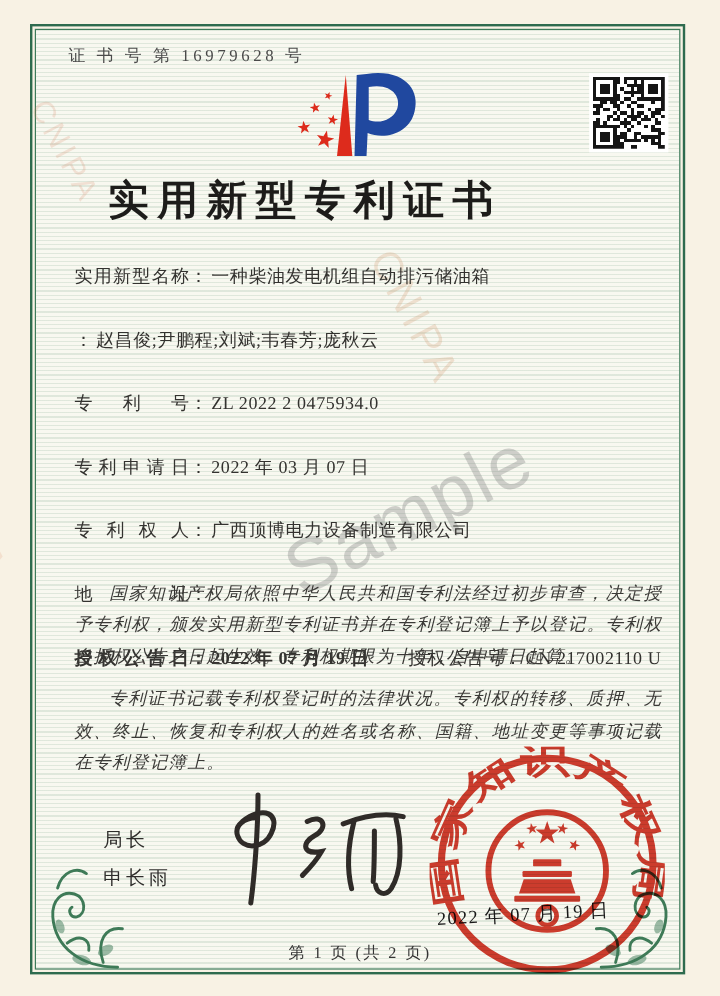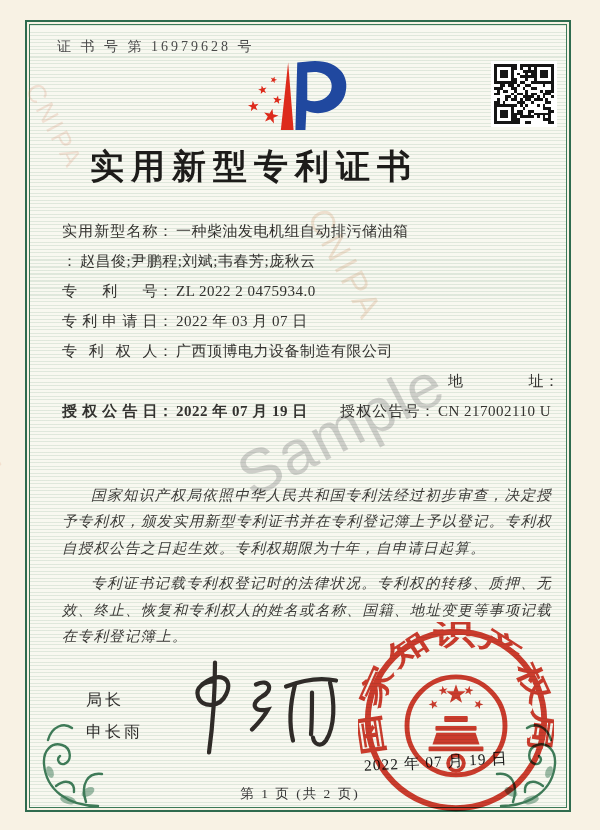--- a/index.html
+++ b/index.html
@@ -16,21 +16,21 @@
   #wm-cnipa1{left:46px;top:78px;font-size:26px;color:rgba(216,130,95,.20);transform:rotate(62deg);transform-origin:left top;letter-spacing:3px;}
   #wm-cnipa2{left:334px;top:202px;font-size:34px;color:rgba(206,148,102,.25);transform:rotate(62deg);transform-origin:left top;letter-spacing:4px;}
   #wm-pa{left:-14px;top:408px;font-size:54px;color:rgba(216,130,95,.16);transform:rotate(62deg);transform-origin:left top;letter-spacing:4px;}
   
   #cert-no{left:57px;top:38px;font-size:14px;letter-spacing:3px;color:#4a4a4a;z-index:2;}
   #logo{left:228px;top:52px;width:164px;height:94px;z-index:2;}
   #qr{left:491px;top:61px;width:66px;height:66px;background:#fff;padding:3px;box-sizing:border-box;z-index:2;}
   #title{left:0;top:144px;width:508px;text-align:center;font-size:34px;font-weight:bold;letter-spacing:7px;color:#1d1c1a;z-index:2;}
   
   #fields{left:62px;top:220px;width:500px;z-index:2;font-size:15px;color:#33322f;}
-  .frow{display:flex;margin-bottom:7px;line-height:23px;letter-spacing:.5px;justify-content:flex-end;}
+  .frow{display:flex;margin-bottom:30px;line-height:23px;letter-spacing:.5px;}
   .flabel{width:96px;text-align:justify;text-align-last:justify;flex:none;}
   .fcolon{width:18px;flex:none;}
   .fvalue{flex:1;}
   .pair1{display:flex;width:278px;flex:none;font-weight:bold;}
   .pair2{display:flex;flex:1;}
   .pair2 .flabel{width:80px;}
   
   #paragraphs{left:62px;top:482px;width:490px;z-index:2;font-size:14.5px;line-height:1.82;letter-spacing:1.2px;color:#3b3a37;text-align:justify;font-style:italic;}
   #paragraphs p{margin:0 0 9px 0;text-indent:2em;}
   

